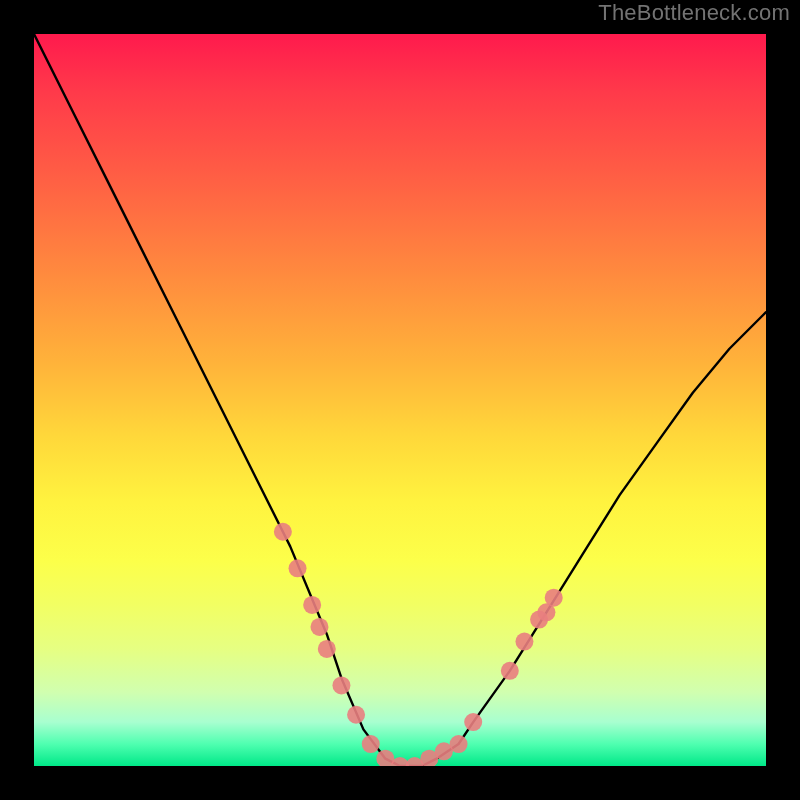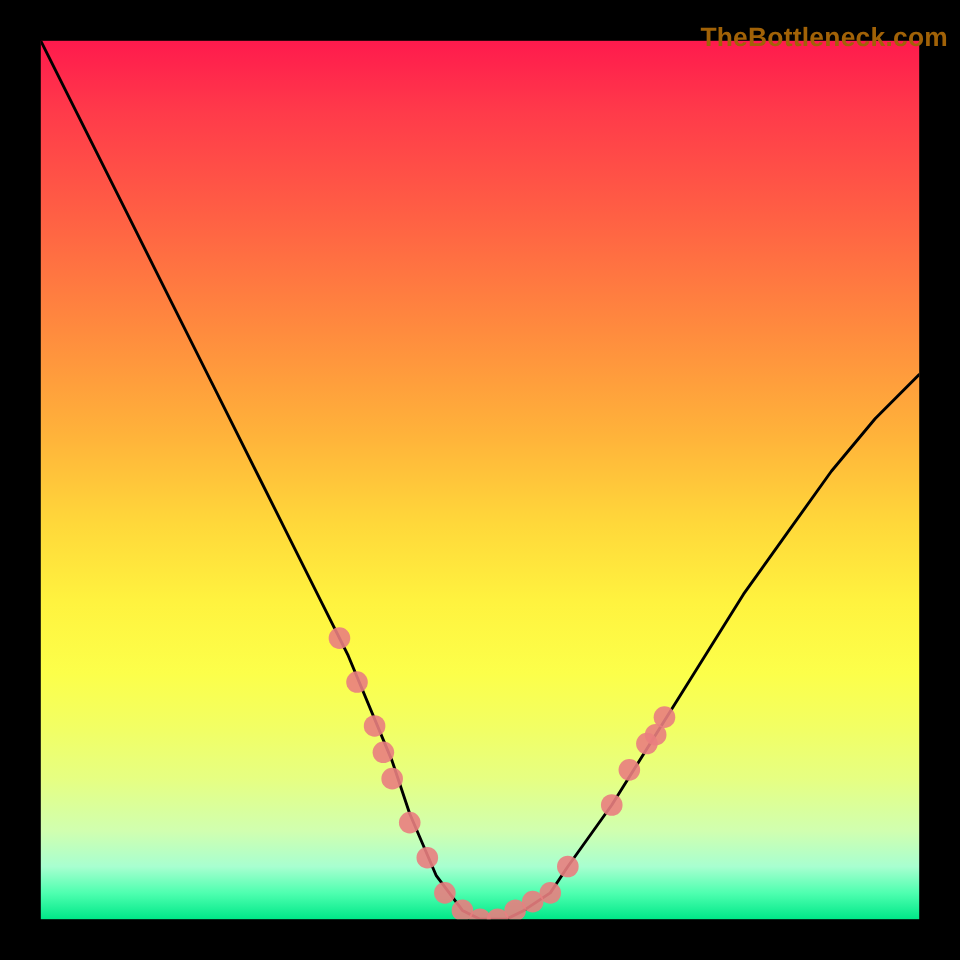--- a/index.html
+++ b/index.html
@@ -28,25 +28,25 @@
       #fcff4a 72%,
       #f2ff63 78%,
       #e6ff82 84%,
       #d0ffb0 90%,
       #a8ffd0 94%,
       #4fffb0 97%,
       #00e888 100%);
   }
   .watermark {
     position: absolute;
-    top: 18px;
+    top: 0;
     right: 10px;
-    color: #a16207;
+    color: #737373;
     font-size: 22px;
-    font-weight: 700;
+    font-weight: 400;
     letter-spacing: 0.2px;
     user-select: none;
   }
   svg.overlay {
     position: absolute;
     left: 0;
     top: 0;
     width: 732px;
     height: 732px;
   }

